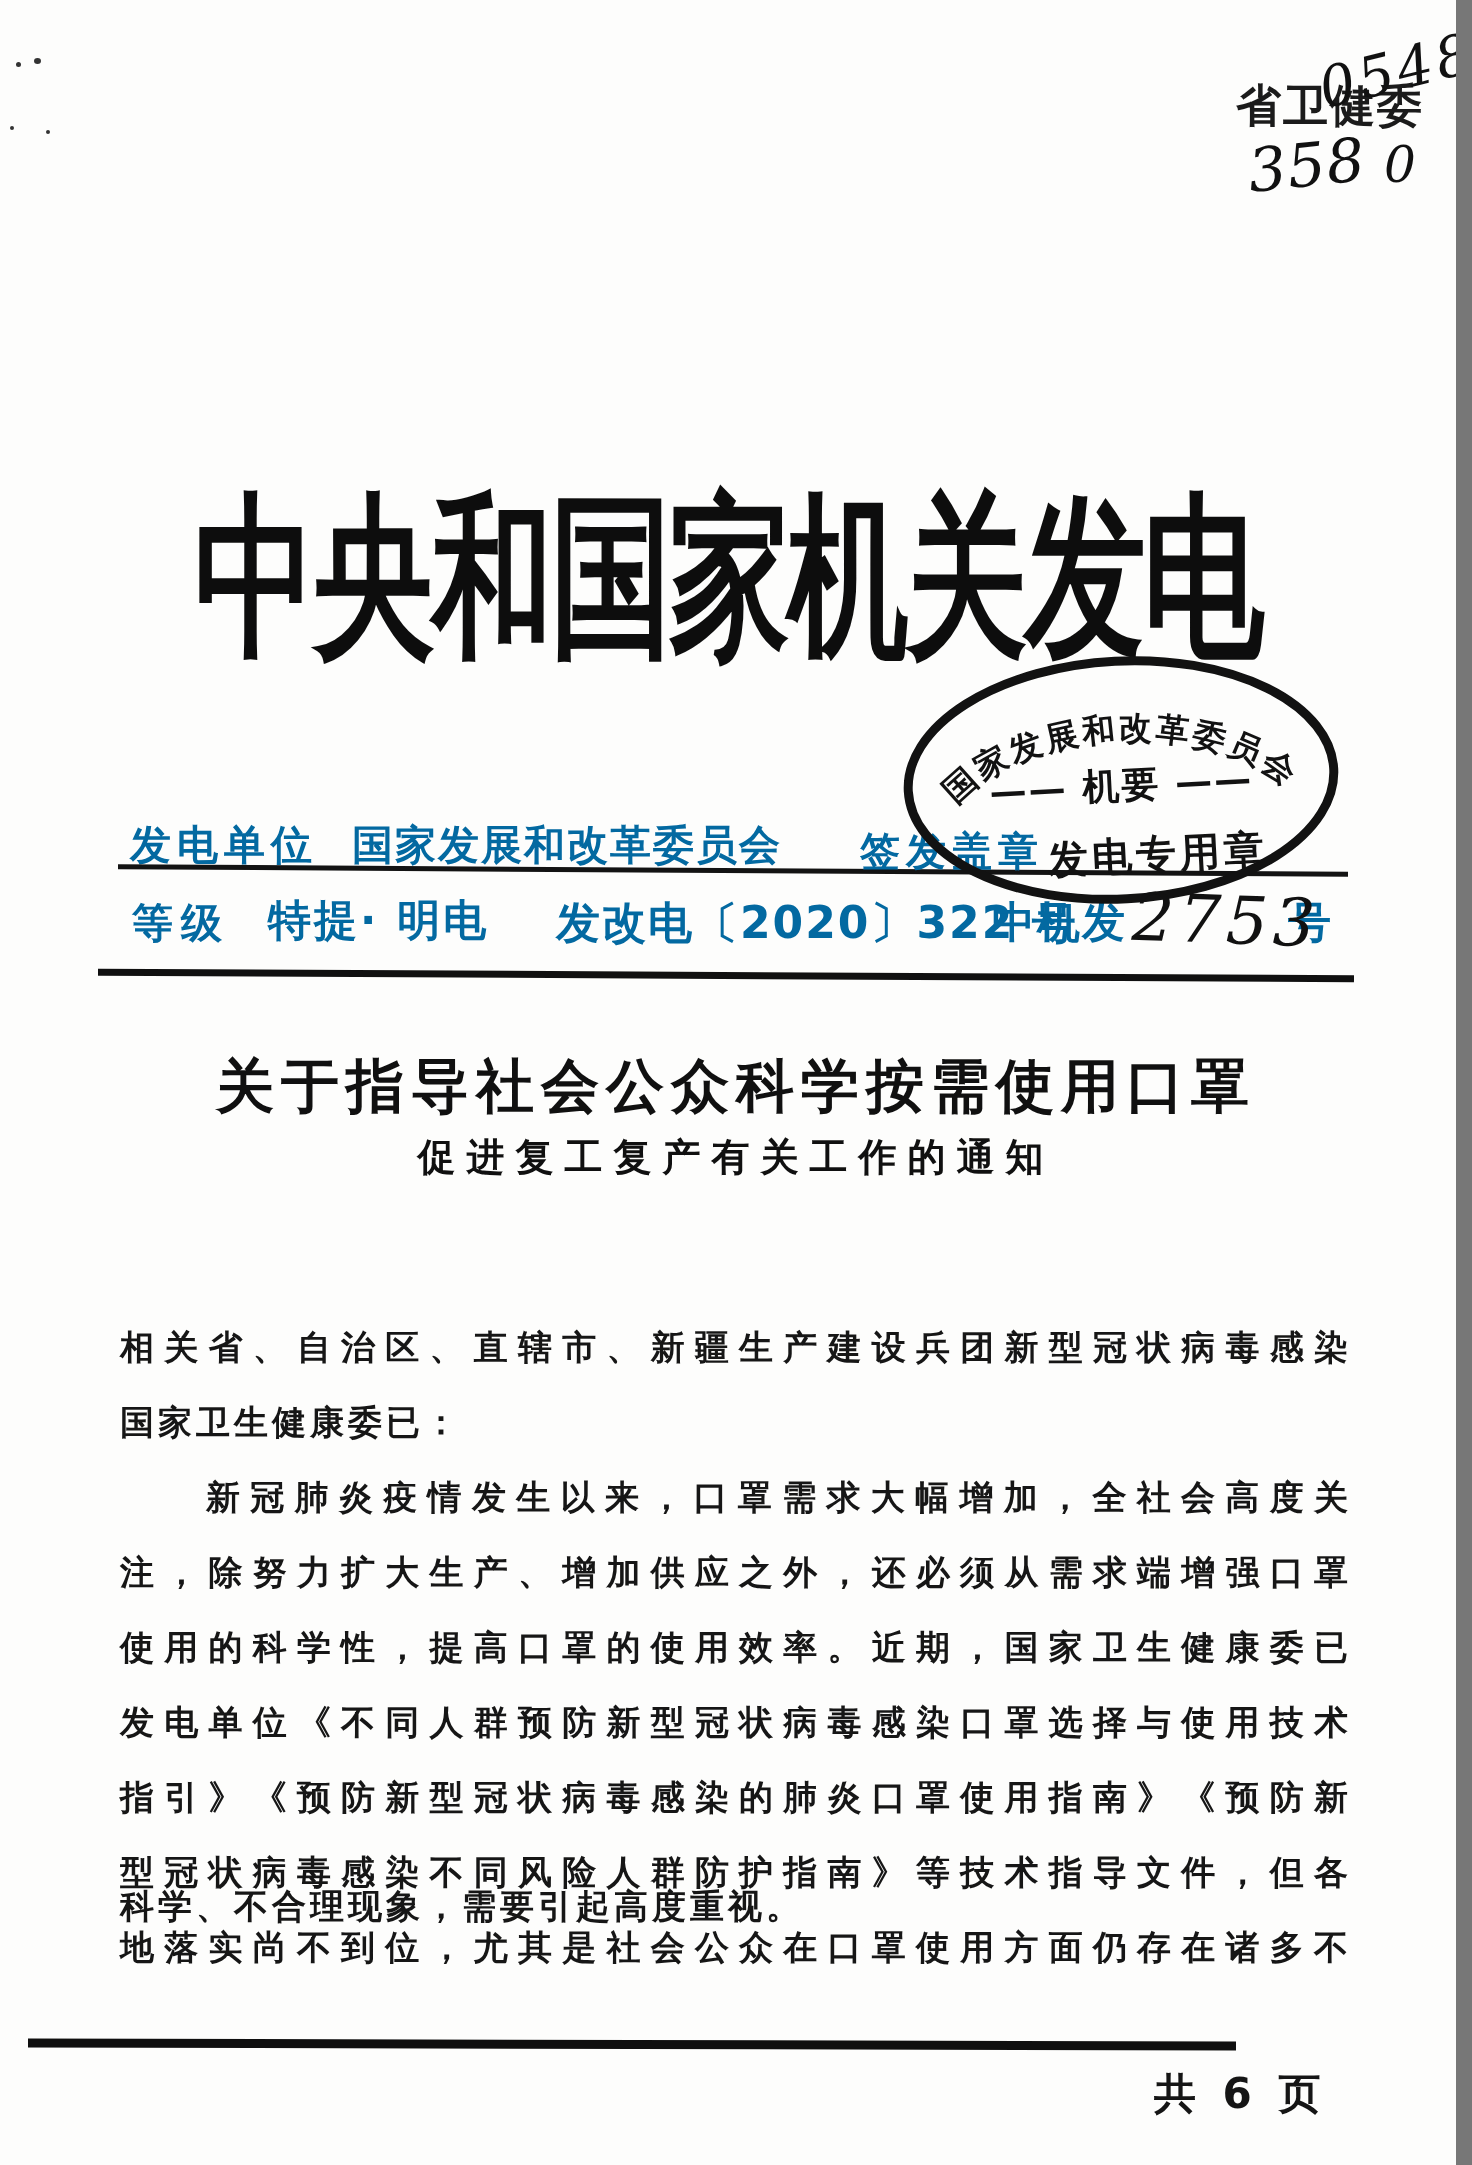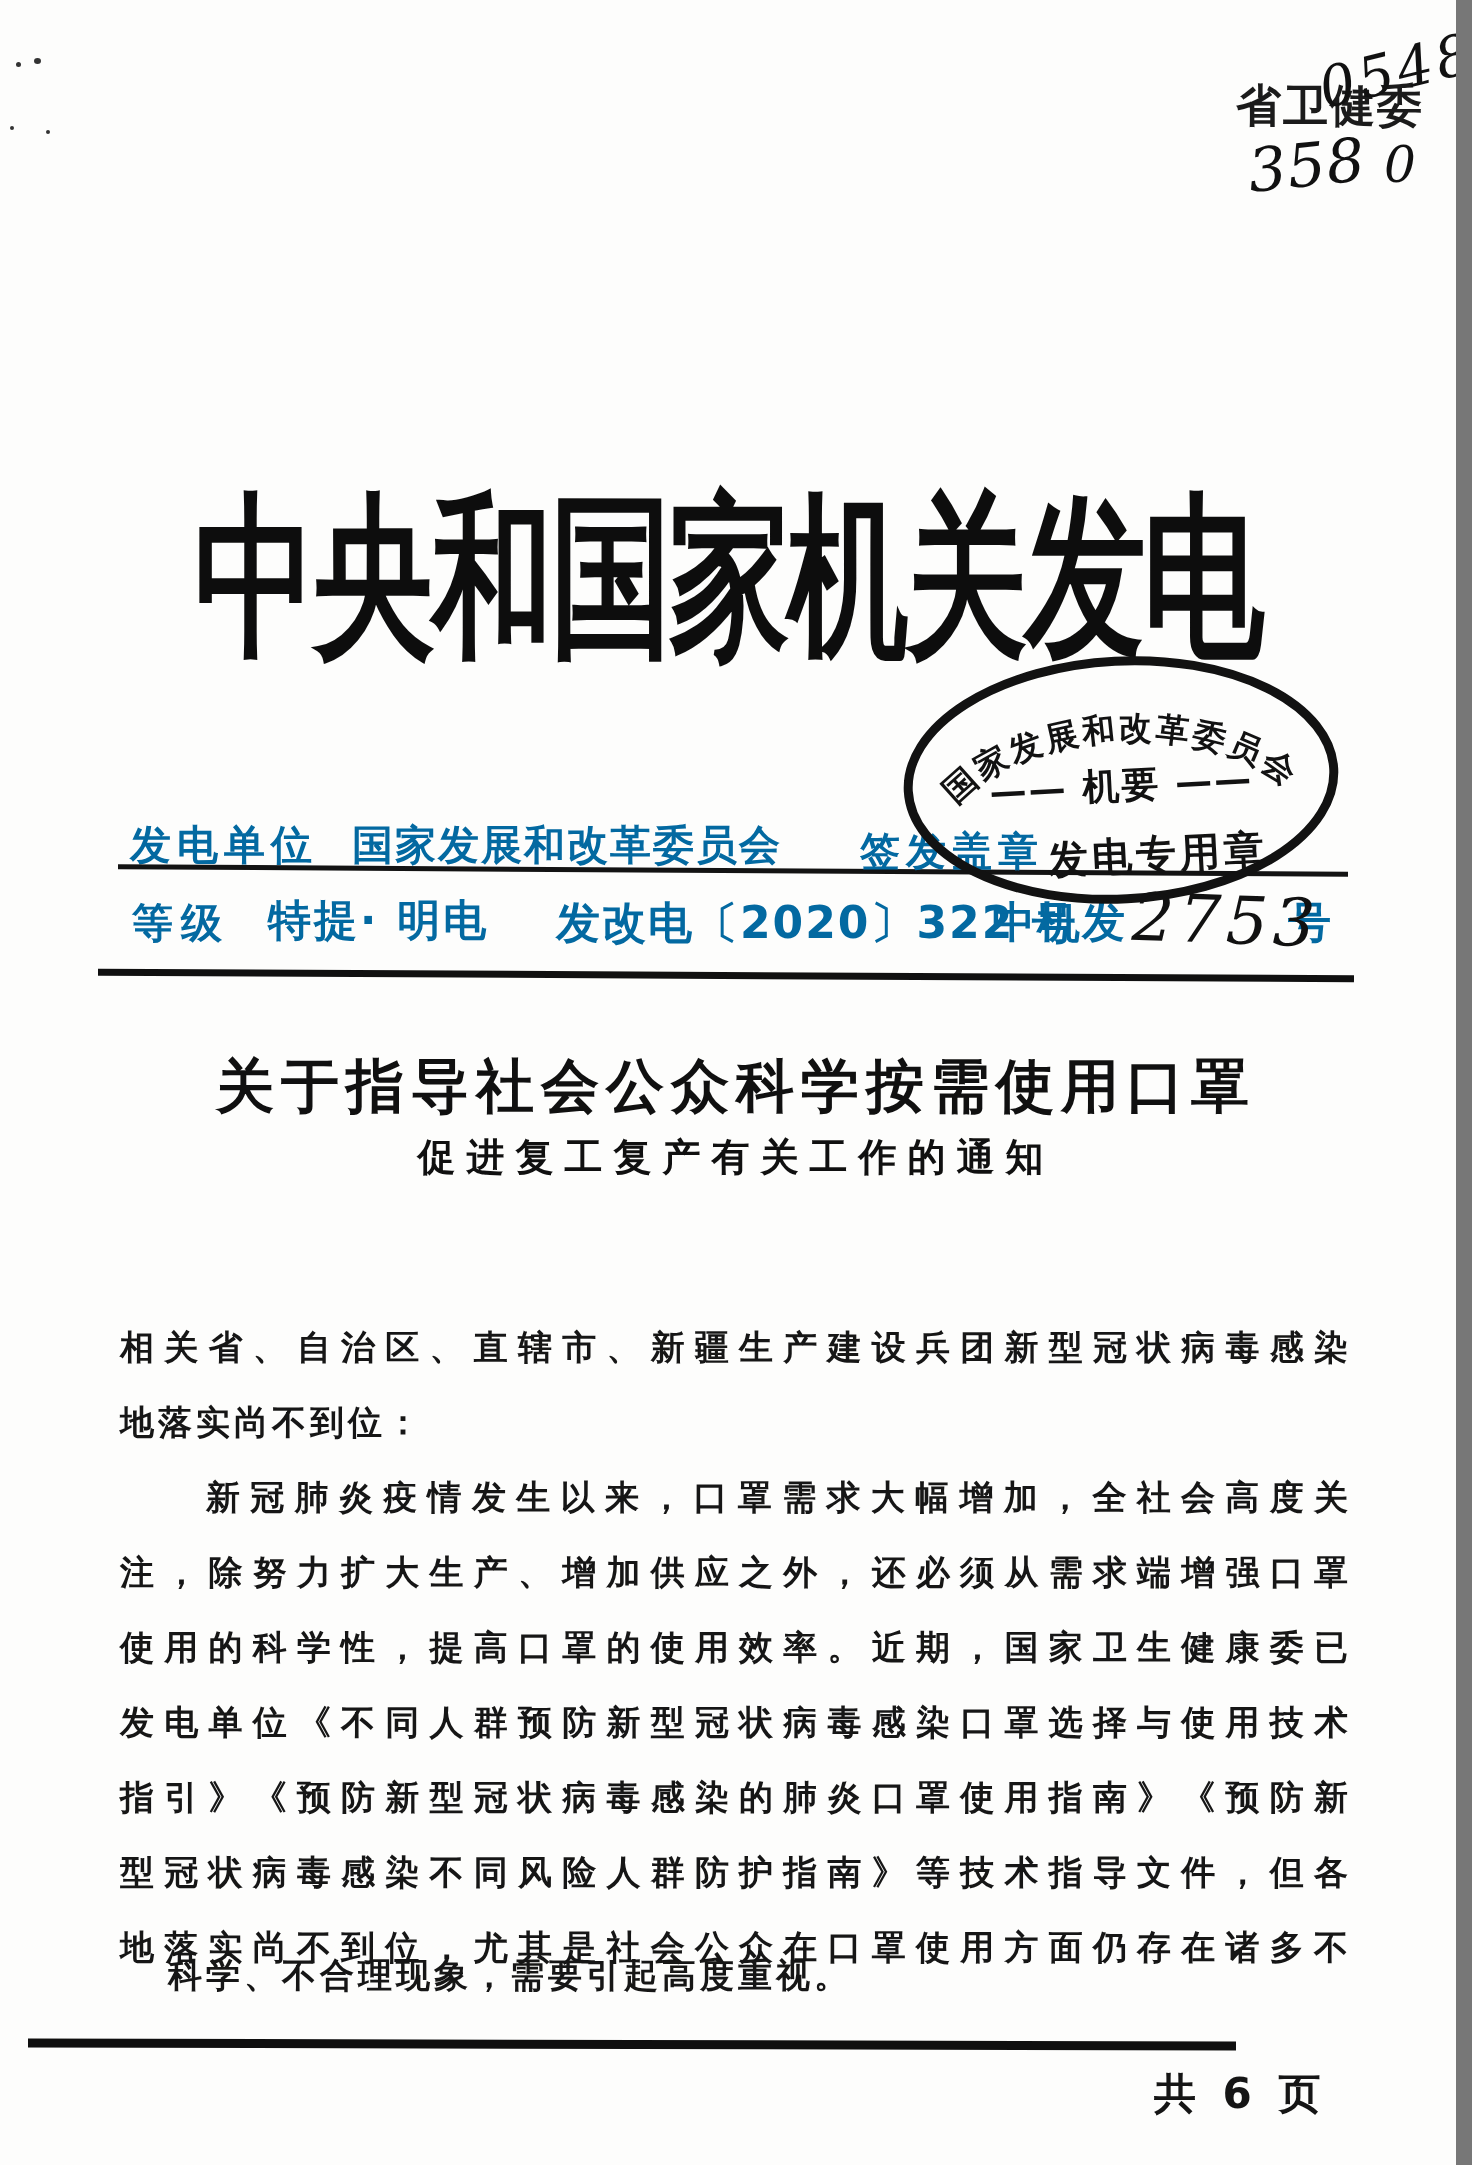--- a/index.html
+++ b/index.html
@@ -116,26 +116,26 @@
   <div class="fld row2-docnum">发改电〔2020〕322 号</div>
   <div class="fld row2-refpre">中机发</div>
   <div class="hand hand-2753">2753</div>
   <div class="fld row2-refsuf">号</div>
   <div class="rule2"></div>
 
   <div class="doc-title doc-title-1">关于指导社会公众科学按需使用口罩</div>
   <div class="doc-title doc-title-2">促进复工复产有关工作的通知</div>
 
   <div class="body-line fill" style="top:1318px;">相关省、自治区、直辖市、新疆生产建设兵团新型冠状病毒感染</div>
-  <div class="body-line" style="top:1393px;">地落实尚不到位：</div>
+  <div class="body-line" style="top:1393px;">国家卫生健康委已：</div>
   <div class="body-line fill indent" style="top:1468px;">新冠肺炎疫情发生以来，口罩需求大幅增加，全社会高度关</div>
   <div class="body-line fill" style="top:1543px;">注，除努力扩大生产、增加供应之外，还必须从需求端增强口罩</div>
   <div class="body-line fill" style="top:1618px;">使用的科学性，提高口罩的使用效率。近期，国家卫生健康委已</div>
   <div class="body-line fill" style="top:1693px;">发电单位《不同人群预防新型冠状病毒感染口罩选择与使用技术</div>
   <div class="body-line fill" style="top:1768px;">指引》《预防新型冠状病毒感染的肺炎口罩使用指南》《预防新</div>
   <div class="body-line fill" style="top:1843px;">型冠状病毒感染不同风险人群防护指南》等技术指导文件，但各</div>
   <div class="body-line fill" style="top:1918px;">地落实尚不到位，尤其是社会公众在口罩使用方面仍存在诸多不</div>
-  <div class="body-line" style="top:1946px;margin-left:48px;">科学、不合理现象，需要引起高度重视。</div>
+  <div class="body-line" style="top:1877px;">科学、不合理现象，需要引起高度重视。</div>
 
   <div class="bottom-rule"></div>
   <div class="page-note">共 6 页</div>
 
 </div>
 
 </body></html>

